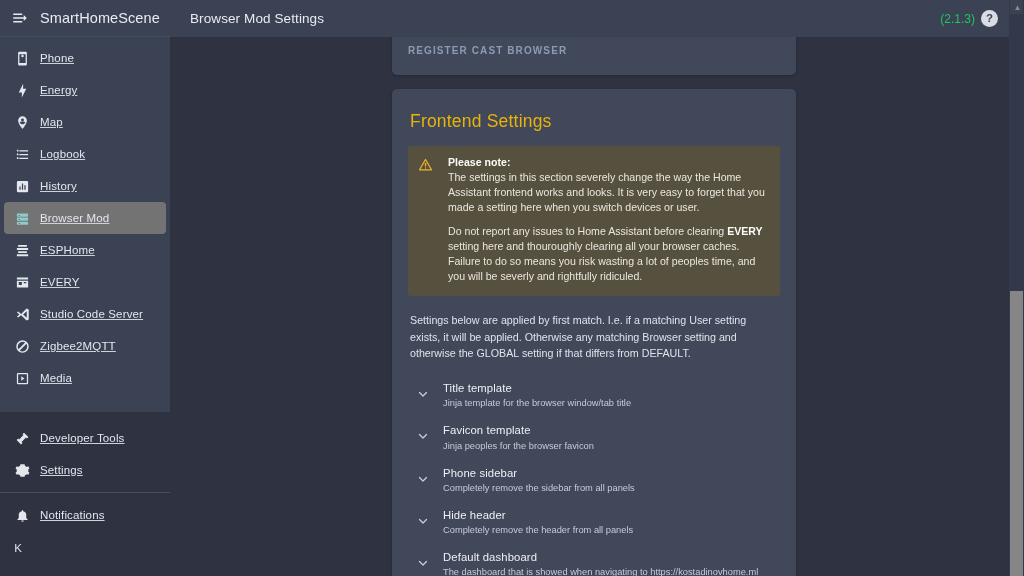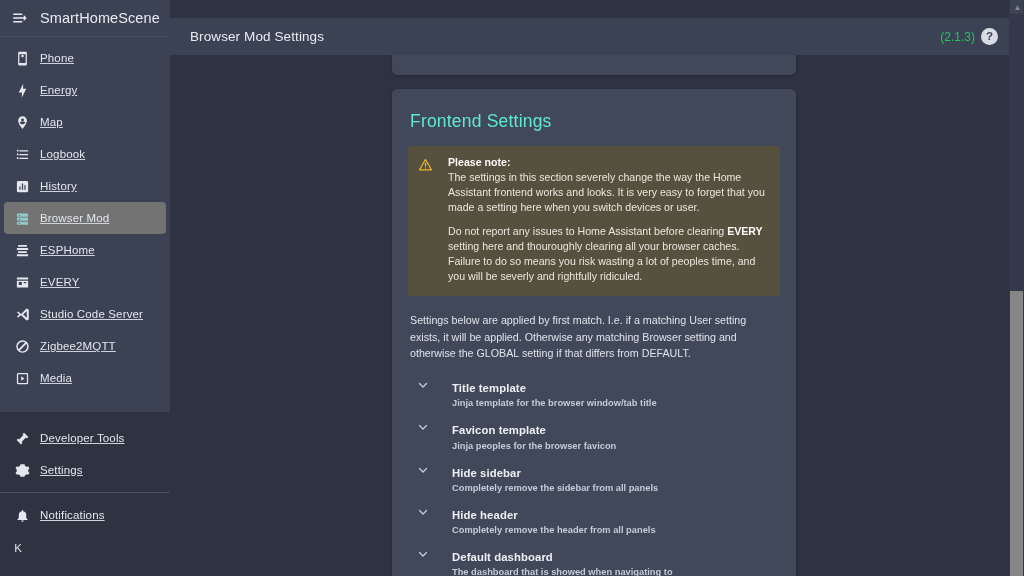--- a/index.html
+++ b/index.html
@@ -63,21 +63,21 @@
 
   
   .content {
     flex: 1 1 auto; height: 576px; position: relative;
     background: #2e3241; overflow: hidden;
   }
   .topbar {
     height: 37px; background: #3b4254;
     display: flex; align-items: center;
     padding: 0 12px 0 20px;
-    position: relative; z-index: 4; margin-top: 18px;
+    position: relative; z-index: 4;
   }
   .topbar .ttl {
     font-size: 13.5px; color: #e9ebf1; letter-spacing: .1px;
   }
   .topbar .right {
     margin-left: auto; display: flex; align-items: center; gap: 6px;
     padding-right: 14px;
   }
   .topbar .ver { font-size: 12px; color: #22c55e; }
   .help-icon {
@@ -104,21 +104,21 @@
   .card-top { padding: 0; }
   .card-top .rule { height: 1px; background: #4b5365; margin: 22px 12px 0 12px; }
   .btn-text {
     font-size: 10px; font-weight: bold; letter-spacing: 1.1px;
     color: #8d9ab5; padding: 17px 16px 19px 16px; display: inline-block;
     cursor: pointer; text-transform: uppercase;
   }
 
   .card-main { padding: 16px 16px 18px 16px; }
   .card-title {
-    font-size: 17.5px; color: #5eead4; font-weight: normal;
+    font-size: 17.5px; color: #eab308; font-weight: normal;
     padding: 6px 0 14px 2px; letter-spacing: .2px;
   }
 
   .note {
     background: #56503f; border-radius: 3px;
     padding: 9px 12px 12px 10px;
     display: flex; gap: 15px; align-items: flex-start;
     margin-bottom: 14px;
   }
   .note .warn-ic { flex: 0 0 15px; margin-top: 2px; }
@@ -126,22 +126,22 @@
   .note-body b { color: #fdfcf8; }
   .note-body p { margin-bottom: 9px; }
   .note-body p:last-child { margin-bottom: 0; }
 
   .explain {
     font-size: 10.7px; line-height: 1.52; color: #dfe3ec;
     padding: 2px 2px 12px 2px;
   }
 
   .setting {
-    display: flex; align-items: flex-start; gap: 16px;
-    padding: 5px 2px 5px 8px; cursor: pointer; font-weight: bold;
+    display: flex; align-items: center; gap: 7px;
+    padding: 5px 2px 5px 8px; cursor: pointer;
   }
   .setting .chev { flex: 0 0 16px; color: #c9cedb; display:flex; align-items:center; }
   .setting .txt { padding-left: 4px; }
   .setting .s-title {
     font-size: 11.3px; color: #eef0f5; line-height: 1.35;
     letter-spacing: .1px;
   }
   .setting .s-desc {
     font-size: 9.3px; color: #c6cbd9; line-height: 1.4; margin-top: 1px;
   }
@@ -385,21 +385,21 @@
               </span>
             </div>
 
             <div class="setting">
               <span class="chev">
                 <svg width="14" height="14" viewBox="0 0 24 24" fill="none" stroke="currentColor" stroke-width="2.2" stroke-linecap="round" stroke-linejoin="round">
                     <path d="M6 9.5l6 6 6-6"></path>
                   </svg>
               </span>
               <span class="txt">
-                <span class="s-title">Hide sidebar</span>
+                <span class="s-title">Phone sidebar</span>
                 <span class="s-desc" style="display:block">Completely remove the sidebar from all panels</span>
               </span>
             </div>
 
             <div class="setting">
               <span class="chev">
                 <svg width="14" height="14" viewBox="0 0 24 24" fill="none" stroke="currentColor" stroke-width="2.2" stroke-linecap="round" stroke-linejoin="round">
                     <path d="M6 9.5l6 6 6-6"></path>
                   </svg>
               </span>

